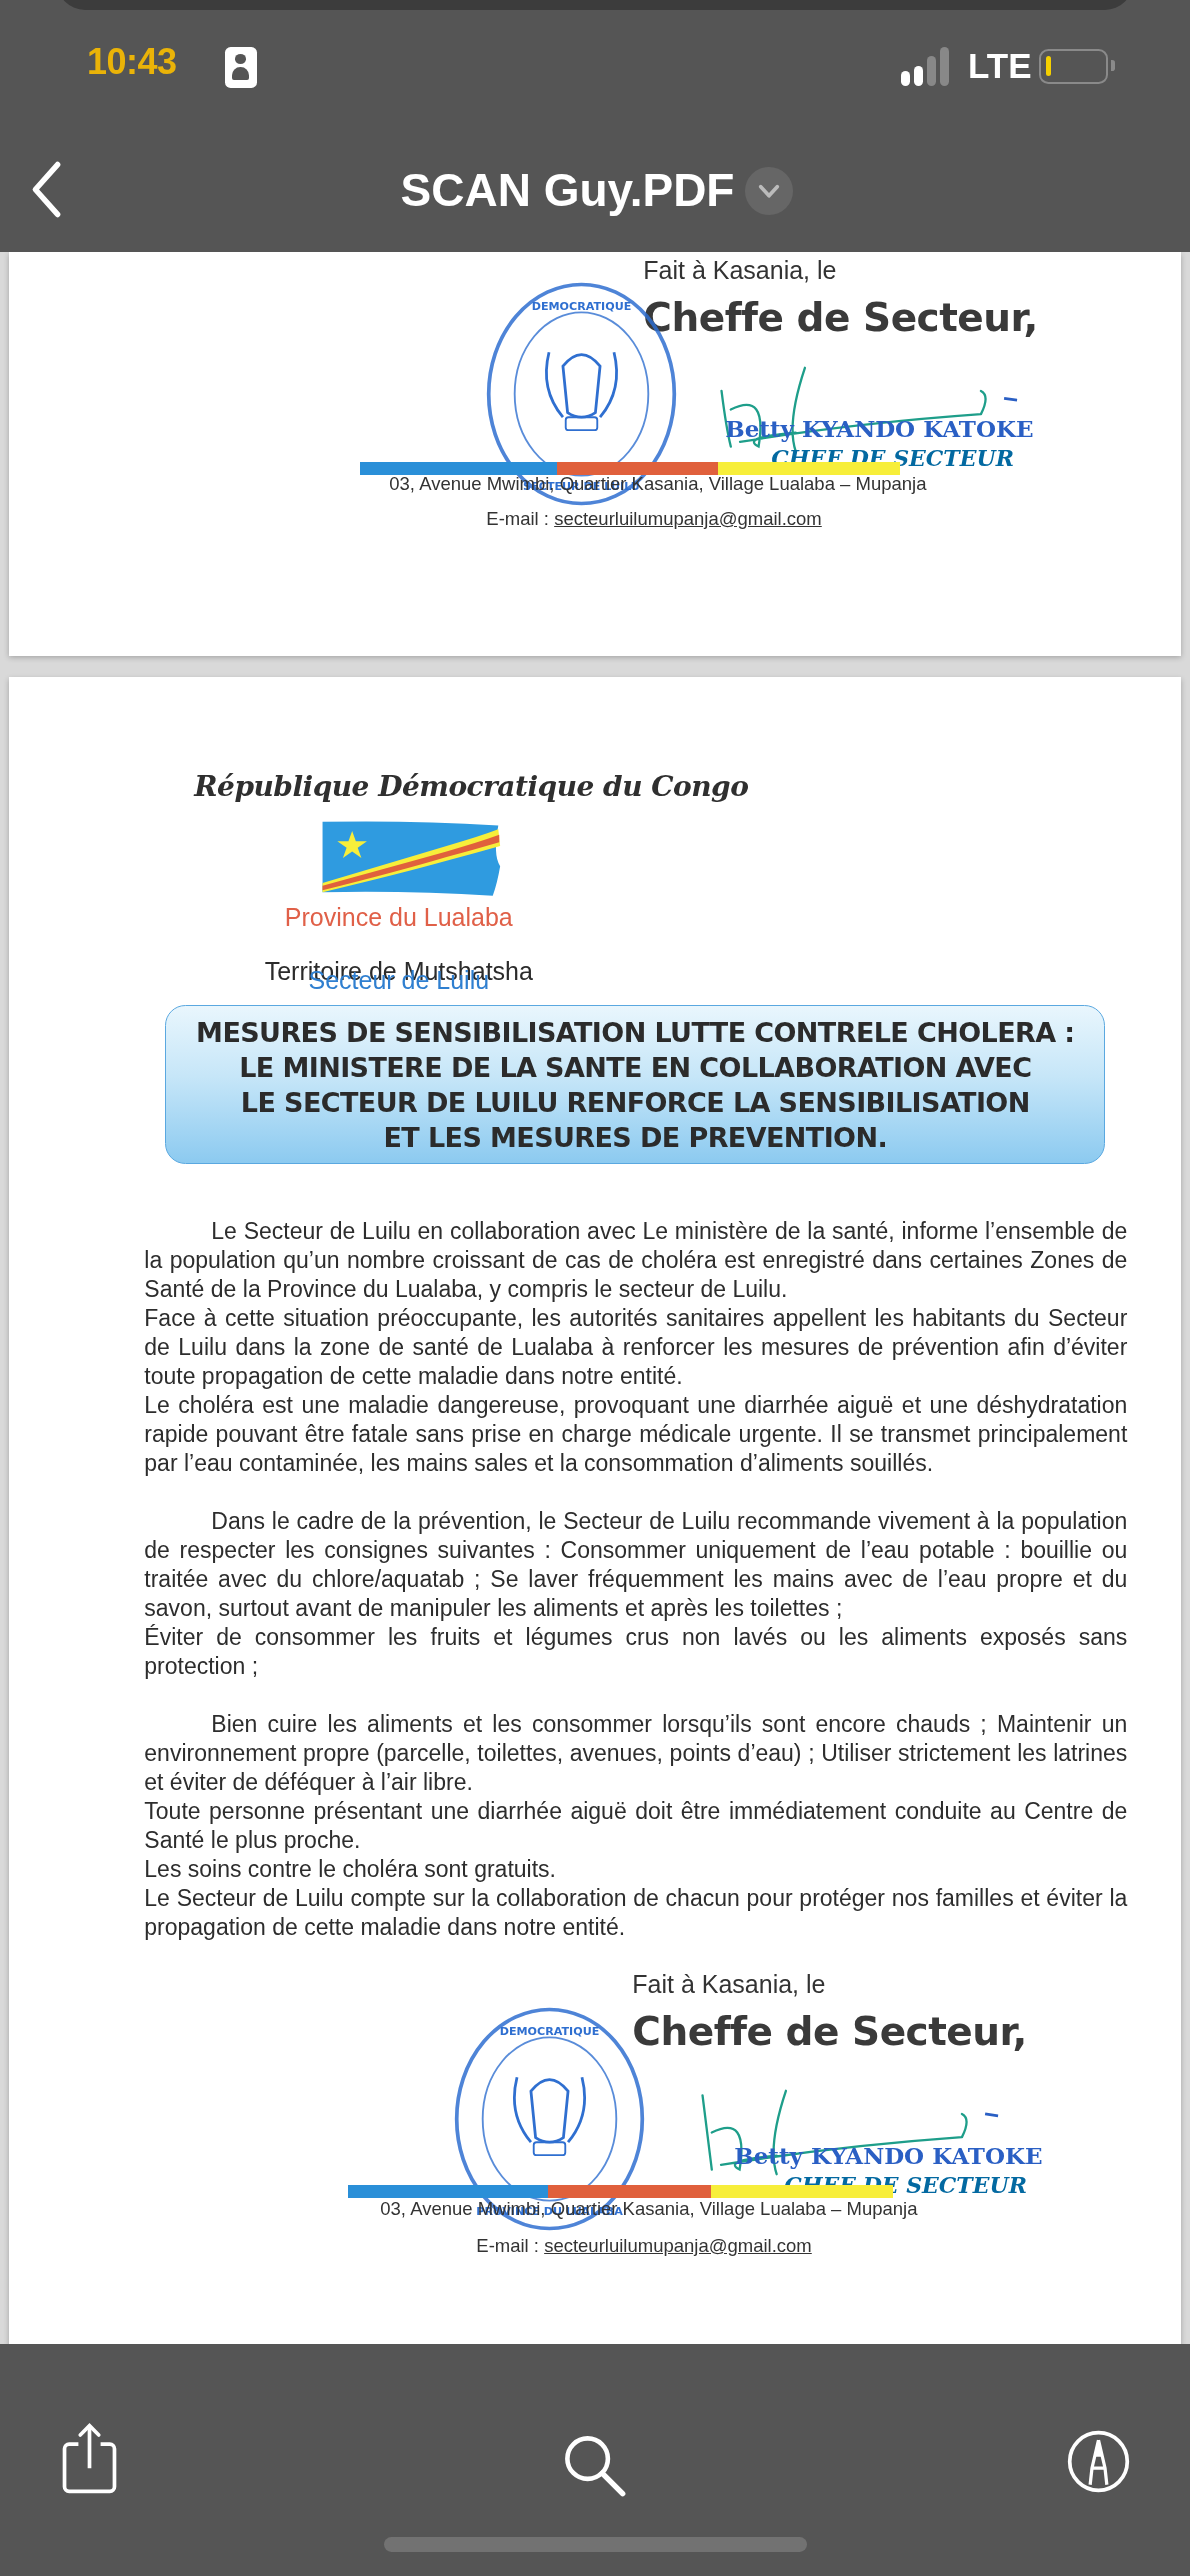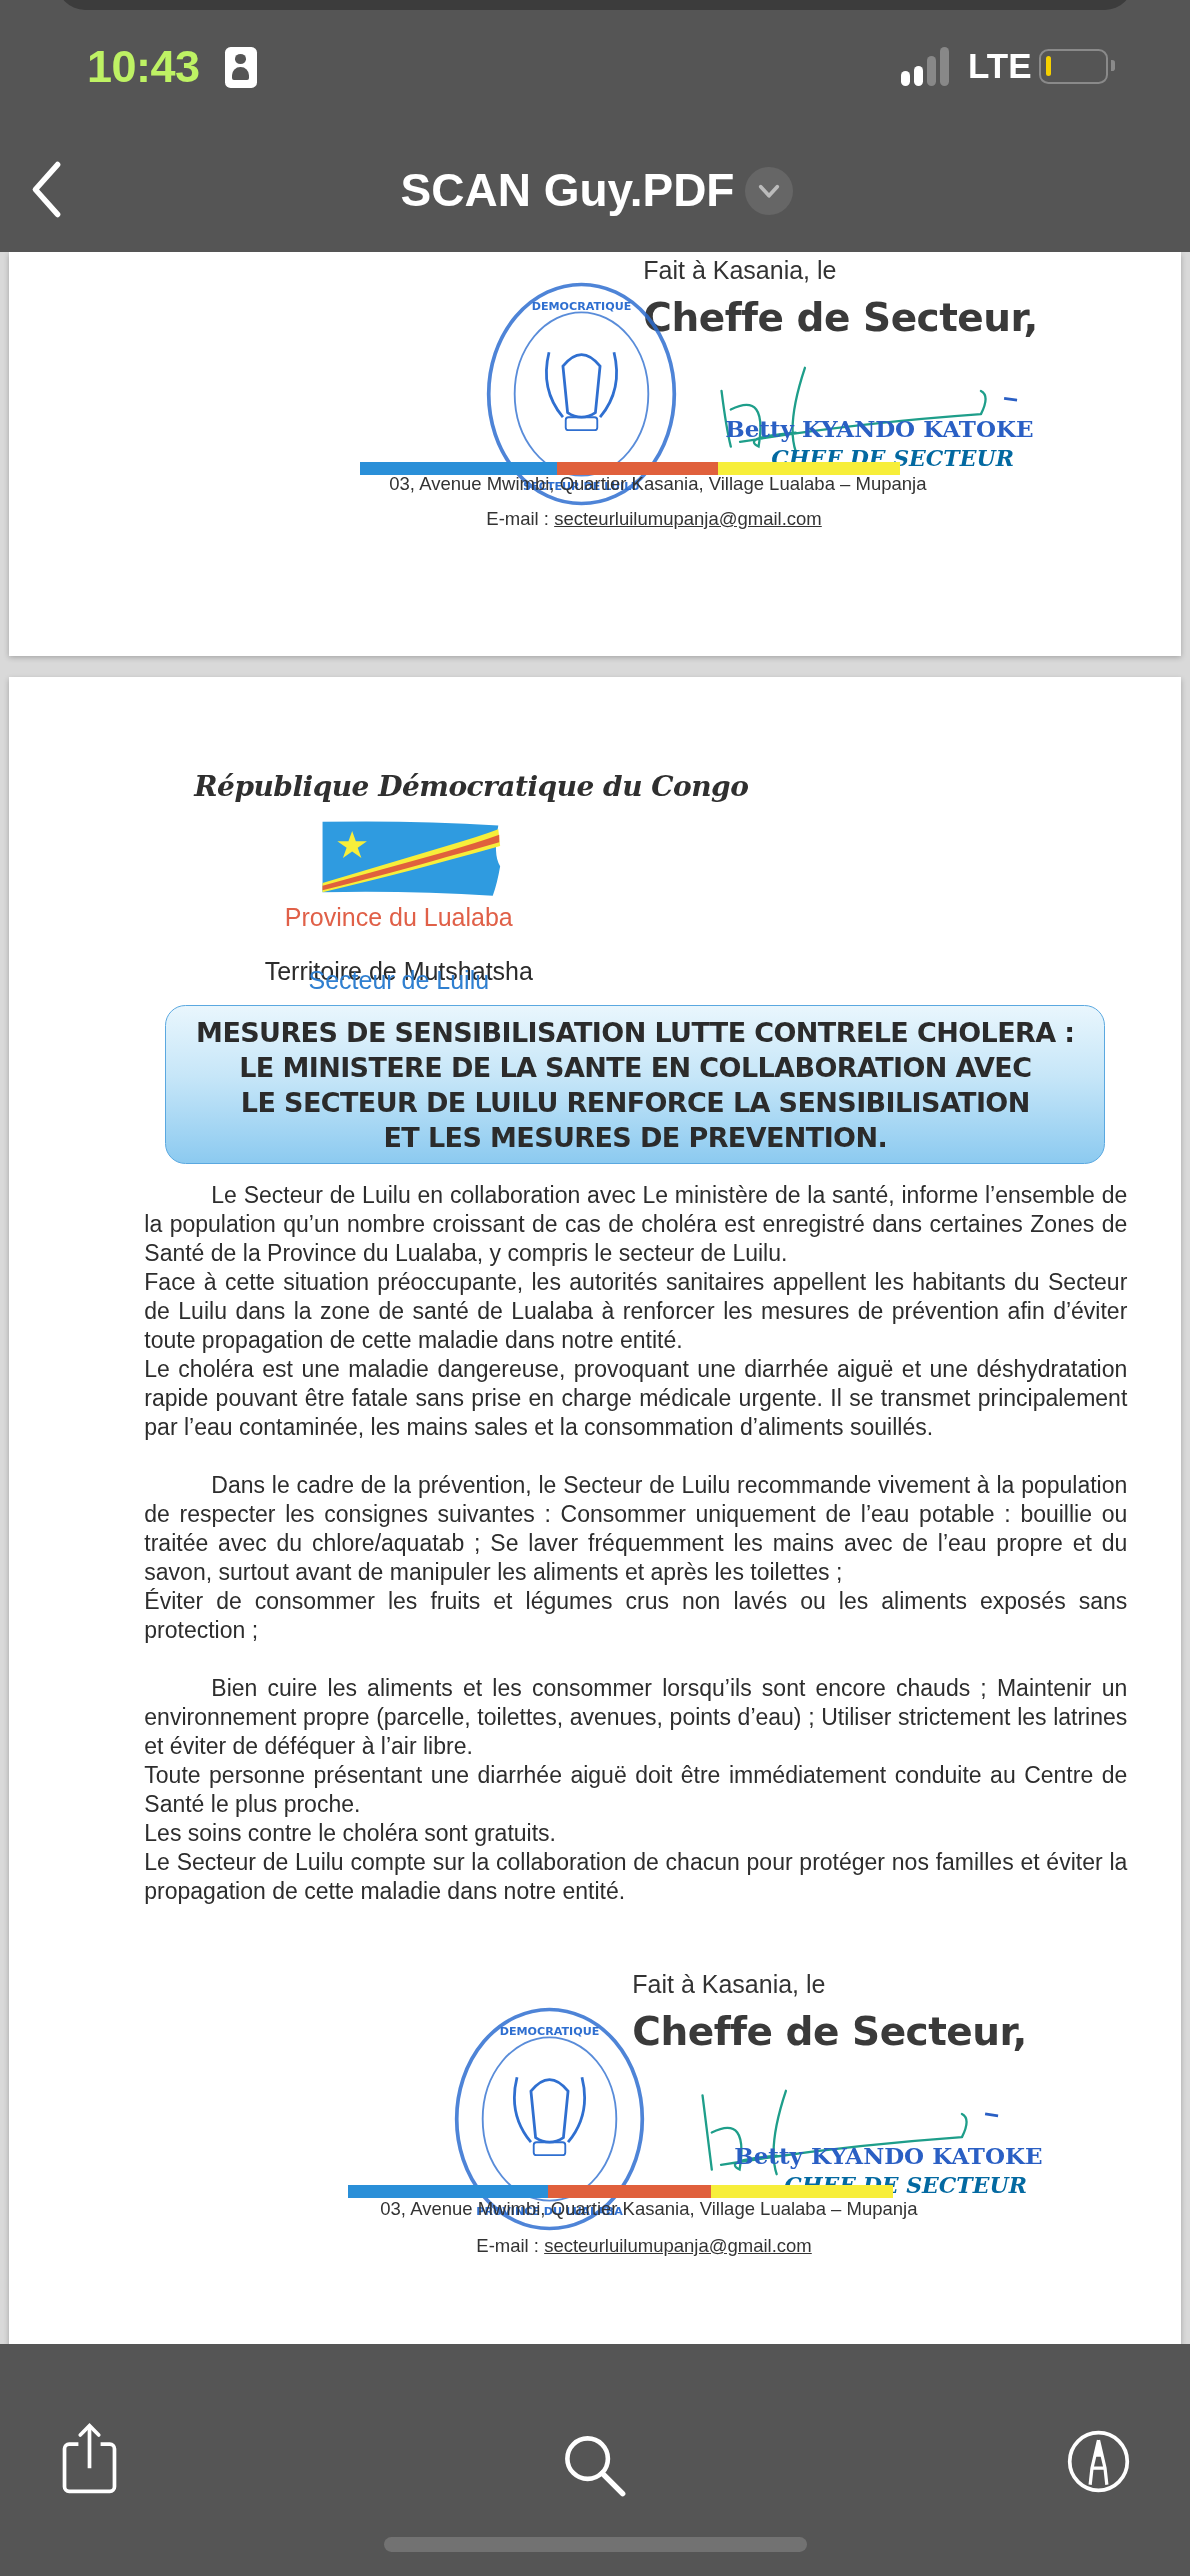--- a/index.html
+++ b/index.html
@@ -2,21 +2,21 @@
 <html style="font-size:15px"><head>
 <meta charset="utf-8">
 <style>
   * { box-sizing: border-box; margin: 0; padding: 0; }
   html, body { width: 1191px; height: 2576px; overflow: hidden; background: #d9d9d9; }
   body { position: relative; font-family: "Liberation Sans", sans-serif; }
 
   
   .topbar { position: absolute; left: 0; top: 0; width: 1191px; height: 252px; background: #555555; z-index: 5; }
   .island { position: absolute; left: 57px; top: -18.5px; width: 1076px; height: 28px; background: #3c3c3c; border-radius: 0 0 33px 33px; }
-  .time { position: absolute; left: 87px; top: 41px; color: #bef264; font-size: 45px; font-weight: bold; letter-spacing: -0.5px; text-align: center; }
+  .time { position: absolute; left: 87px; top: 41px; color: #eab308; font-size: 36px; font-weight: bold; letter-spacing: -0.5px; text-align: center; }
   .person-icon { position: absolute; left: 225px; top: 47px; width: 32px; height: 41px; background: #fff; border-radius: 5.6px; }
   .person-icon::before { content: ""; position: absolute; left: 10.2px; top: 7.4px; width: 11px; height: 9.3px; background: #555; border-radius: 50%; }
   .person-icon::after { content: ""; position: absolute; left: 7.4px; top: 19.5px; width: 16.7px; height: 13px; background: #555; border-radius: 8.3px 8.3px 1.9px 1.9px; }
   .signal { position: absolute; left: 901px; top: 47px; width: 48px; height: 39px; }
   .signal span { position: absolute; bottom: 0; width: 9.3px; border-radius: 4.6px; }
   .lte { position: absolute; left: 968px; top: 46px; color: #fff; font-size: 35px; font-weight: bold; }
   .battery { position: absolute; left: 1039px; top: 49px; width: 69px; height: 35px; border: 2.8px solid #8a8a8a; border-radius: 9.3px; }
   .battery::after { content: ""; position: absolute; right: -9.3px; top: 9.3px; width: 4.6px; height: 11px; background: #8a8a8a; border-radius: 0 2.8px 2.8px 0; }
   .battery-level { position: absolute; left: 4.6px; top: 4.6px; width: 7.4px; height: 20.4px; background: #f5d000; border-radius: 2.8px; }
 
@@ -47,21 +47,21 @@
   .rdc { position: absolute; left: 185px; top: 93px; font-family: "DejaVu Serif", serif; font-style: italic; font-weight: bold; font-size: 28px; color: #2f2f2f; letter-spacing: -0.5px; }
   .flag { position: absolute; left: 308px; top: 141px; width: 185px; height: 78px; }
   .province { position: absolute; left: 0; width: 779px; text-align: center; font-size: 25px; color: #e06048; top: 226px; }
   .territoire { position: absolute; left: 0; width: 779px; text-align: center; font-size: 25px; color: #2b2b2b; top: 258px; margin-top: 22px; }
   .secteur { position: absolute; left: 0; width: 779px; text-align: center; font-size: 25px; color: #2f7fd0; top: 289px; }
 
   .banner { position: absolute; left: 156px; top: 328px; width: 940px; height: 159px; border-radius: 20.4px; border: 1.9px solid #5aa8e0;
             background: linear-gradient(180deg, #e9f6fd 0%, #c6e6f8 45%, #8ccaf0 100%); text-align: center; padding-top: 9.3px; }
   .banner div { font-family: "DejaVu Sans", sans-serif; font-weight: bold; font-size: 27px; line-height: 35px; color: #2b2b2b; letter-spacing: -0.6px; }
 
-  .body-text { position: absolute; left: 135px; width: 983px; font-size: 23px; line-height: 29px; color: #2d2d2d; text-align: justify; font-family: "Liberation Sans", sans-serif; }
+  .body-text { position: absolute; left: 135px; width: 983px; font-size: 23px; line-height: 29px; color: #2d2d2d; text-align: justify; font-family: "Liberation Sans", sans-serif; margin-top: 36px; }
   .body-text p { margin: 0; }
   .body-text p.indent { text-indent: 67px; }
   .body-text p.gap { margin-top: 29px; }
 
   
   .bottombar { position: absolute; left: 0; top: 2344px; width: 1191px; height: 232px; background: #555555; }
   .tb-btn { position: absolute; cursor: pointer; }
   .home-indicator { position: absolute; left: 384px; top: 2537px; width: 423px; height: 15px; border-radius: 7.4px; background: #727272; }
 </style>
 </head>

